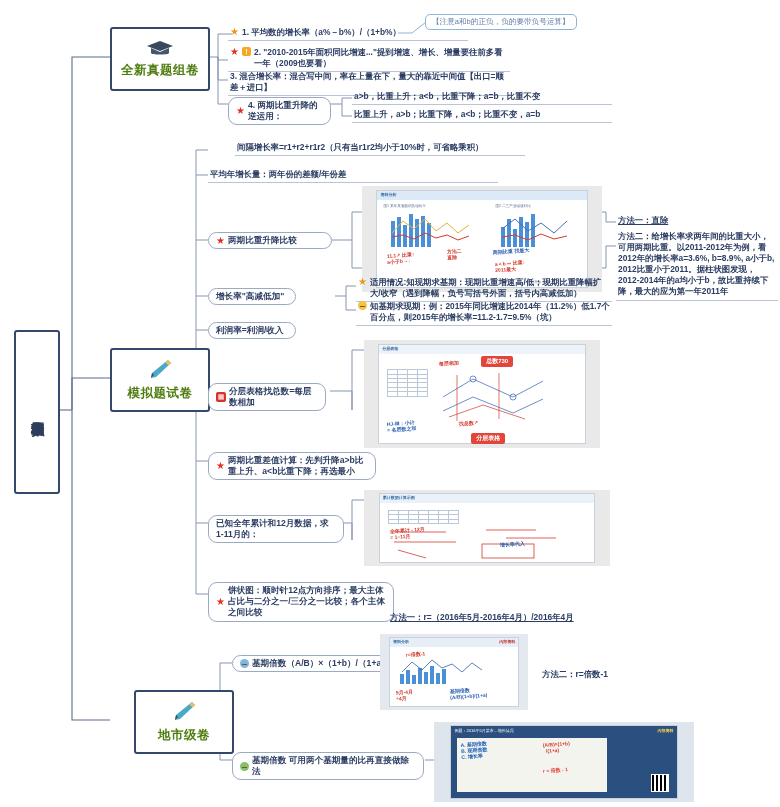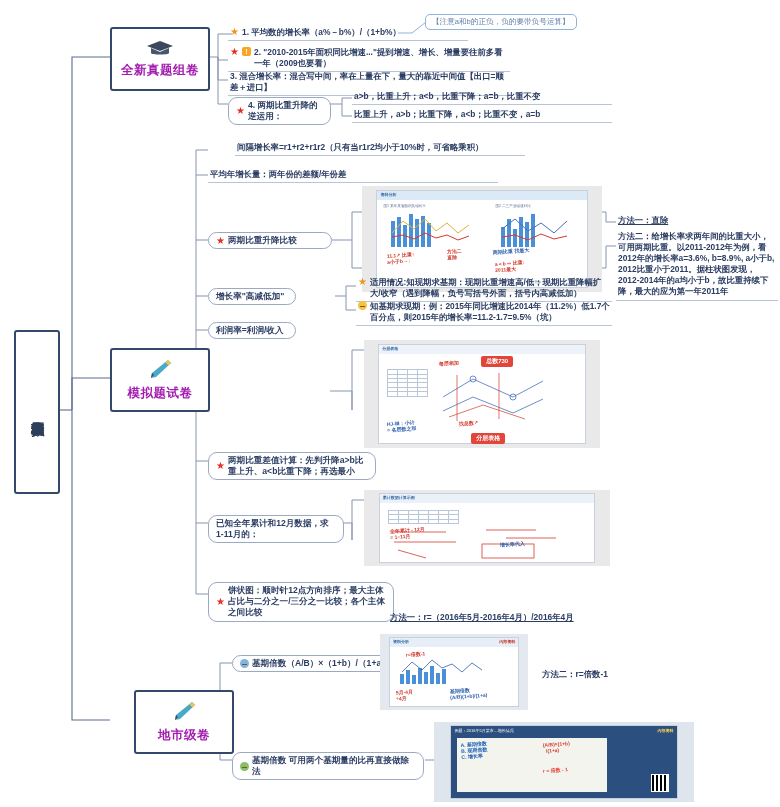--- a/index.html
+++ b/index.html
@@ -17,21 +17,21 @@
     letter-spacing:0px;text-align:center;
   }
   .root span{writing-mode:vertical-rl;text-orientation:upright;}
 
   
   .l1{
     position:absolute;border:2px solid #33486b;border-radius:3px;background:#fff;
     width:96px;height:60px;display:flex;flex-direction:column;
     align-items:center;justify-content:center;gap:2px;
   }
-  .l1 .cap{color:#a21caf;font-size:12.5px;font-weight:bold;letter-spacing:.5px;}
+  .l1 .cap{color:#4d7c0f;font-size:12.5px;font-weight:bold;letter-spacing:.5px;}
   .l1 .gico{line-height:1;}
 
   
   .pill{
     position:absolute;border:1px solid #9aa9c4;border-radius:9px;background:#fff;
     color:#2b3d63;font-size:8.6px;font-weight:bold;line-height:1.3;
     padding:2px 7px;display:flex;align-items:center;gap:3px;
     box-sizing:border-box;
   }
   
@@ -281,20 +281,24 @@
   </div>
   <div class="txt" style="left:356px;top:300px;width:256px;">
     <span class="emo"></span>
     <span class="body">知基期求现期：例：2015年同比增速比2014年（11.2%）低1.7个百分点，则2015年的增长率=11.2-1.7=9.5%（坑）</span>
   </div>
 
   <div class="pill" style="left:208px;top:322px;width:88px;">
     <span>利润率=利润/收入</span>
   </div>
 
+  <div class="pill" style="left:208px;top:383px;width:118px;">
+    <span class="redico">▦</span>
+    <span>分层表格找总数=每层数相加</span>
+  </div>
 
   <div class="shot" style="left:364px;top:340px;width:236px;height:108px;">
     <div class="inner">
       <div class="bar" style="background:#eef3f9">
           <b>分层表格</b>
         </div>
       <div class="redtag" style="left:102px;top:11px;">总数730</div>
       <table class="tbl" style="left:8px;top:24px;">
         <tbody>
             <tr>

